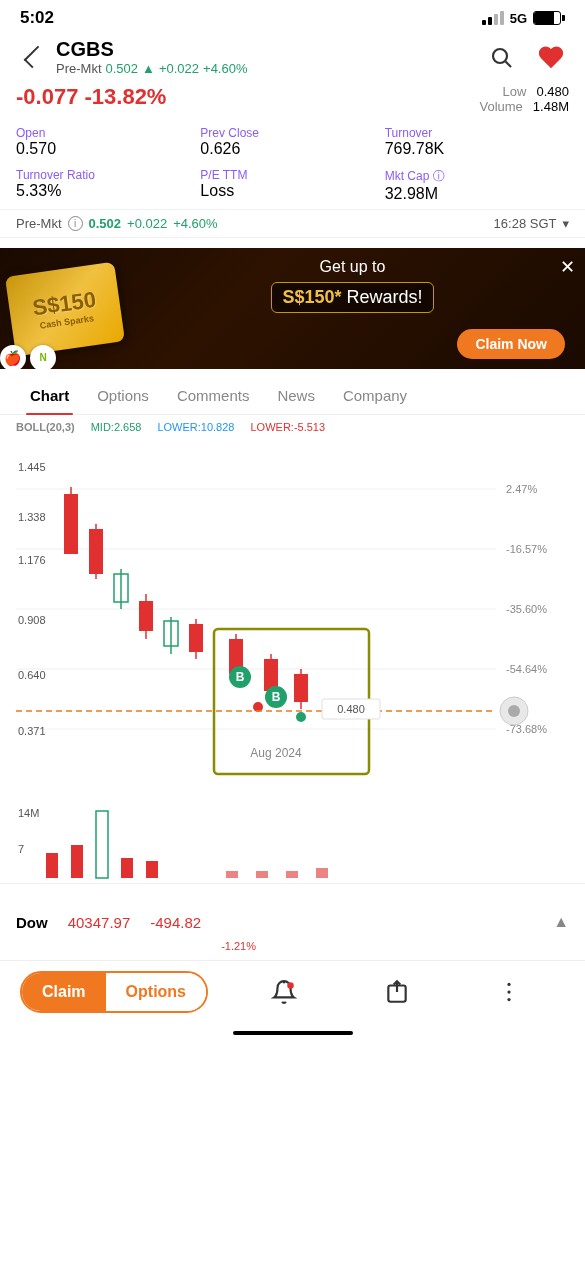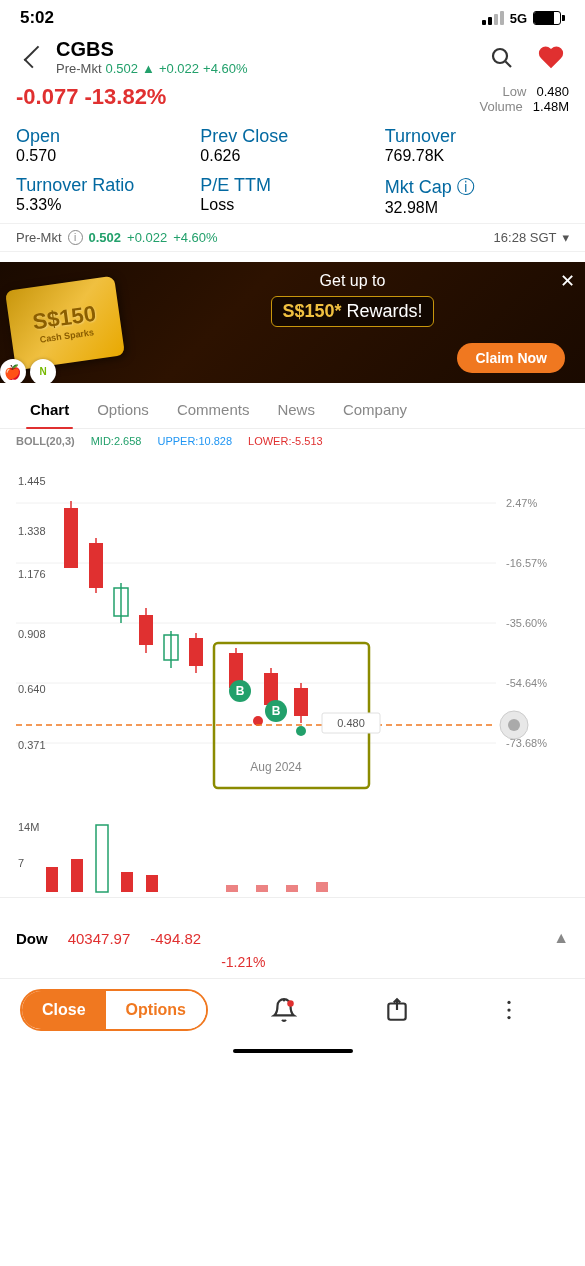--- a/index.html
+++ b/index.html
@@ -103,21 +103,21 @@
     .price-right-val { color: #000; font-weight: 500; }
 
     
     .stats-grid {
       display: grid;
       grid-template-columns: 1fr 1fr 1fr;
       padding: 6px 16px;
       gap: 10px 0;
     }
     .stat-item { }
-    .stat-label { font-size: 18px; color: #0369a1; }
+    .stat-label { font-size: 12px; color: #8b5cf6; }
     .stat-value { font-size: 16px; font-weight: 500; color: #000; }
 
     
     .premkt-row {
       display: flex;
       align-items: center;
       justify-content: space-between;
       padding: 6px 16px;
       border-top: 1px solid #f0f0f0;
       border-bottom: 1px solid #f0f0f0;
@@ -277,21 +277,21 @@
       background: #fff;
       border-top: 1px solid #eee;
       padding: 8px 16px;
       display: flex;
       align-items: center;
       gap: 20px;
     }
     .ticker-name { font-size: 15px; font-weight: 600; color: #000; }
     .ticker-price { color: #e03030; font-size: 15px; }
     .ticker-change { color: #e03030; font-size: 15px; }
-    .ticker-pct { color: #e03030; font-size: 14px; margin-top: 48px; }
+    .ticker-pct { color: #e03030; font-size: 11px; margin-top: 48px; }
     .ticker-expand { margin-left: auto; color: #888; }
 
     
     .bottom-nav {
       background: #fff;
       border-top: 1px solid #eee;
       display: flex;
       align-items: center;
       padding: 10px 20px;
       gap: 0;
@@ -488,21 +488,21 @@
   <div class="tab-item">Comments</div>
   <div class="tab-item">News</div>
   <div class="tab-item">Company</div>
 </div>
 
 <div class="chart-area">
 
   <div class="boll-row">
     <span class="boll-label">BOLL(20,3)</span>
     <span class="boll-mid">MID:2.658</span>
-    <span class="boll-upper">UPPER:10.828</span>
+    <span class="boll-upper">LOWER:10.828</span>
     <span class="boll-lower">LOWER:-5.513</span>
   </div>
 
   <div class="chart-svg-wrapper">
     <svg width="553" height="360" viewBox="0 0 553 360" xmlns="http://www.w3.org/2000/svg">
 
       <rect width="553" height="360" fill="white"></rect>
 
       <line x1="0" y1="50" x2="480" y2="50" stroke="#f0f0f0" stroke-width="1"></line>
       <line x1="0" y1="110" x2="480" y2="110" stroke="#f0f0f0" stroke-width="1"></line>
@@ -598,21 +598,21 @@
 <div class="bottom-ticker">
   <span class="ticker-name">Dow</span>
   <span class="ticker-price">40347.97</span>
   <span class="ticker-change">-494.82</span>
   <span class="ticker-pct">-1.21%</span>
   <span class="ticker-expand">▲</span>
 </div>
 
 <div class="bottom-nav">
   <div class="trade-options-group">
-    <button class="trade-btn">Close</button>
+    <button class="trade-btn">Claim</button>
     <button class="options-btn">Options</button>
   </div>
   <div class="nav-icon-group">
     <div class="nav-icon-btn">
       <svg width="26" height="26" viewBox="0 0 24 24" fill="none" stroke="#333" stroke-width="2">
         <path d="M18 8A6 6 0 0 0 6 8c0 7-3 9-3 9h18s-3-2-3-9"></path>
         <path d="M13.73 21a2 2 0 0 1-3.46 0"></path>
         <line x1="12" y1="2" x2="12" y2="4"></line>
         <circle cx="18" cy="6" r="3" fill="#e03030" stroke="none"></circle>
       </svg>

